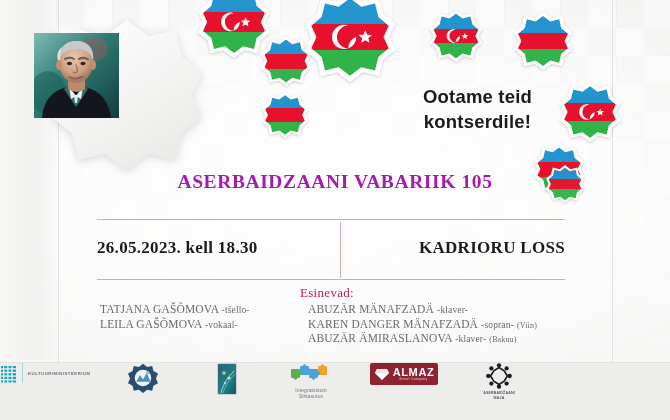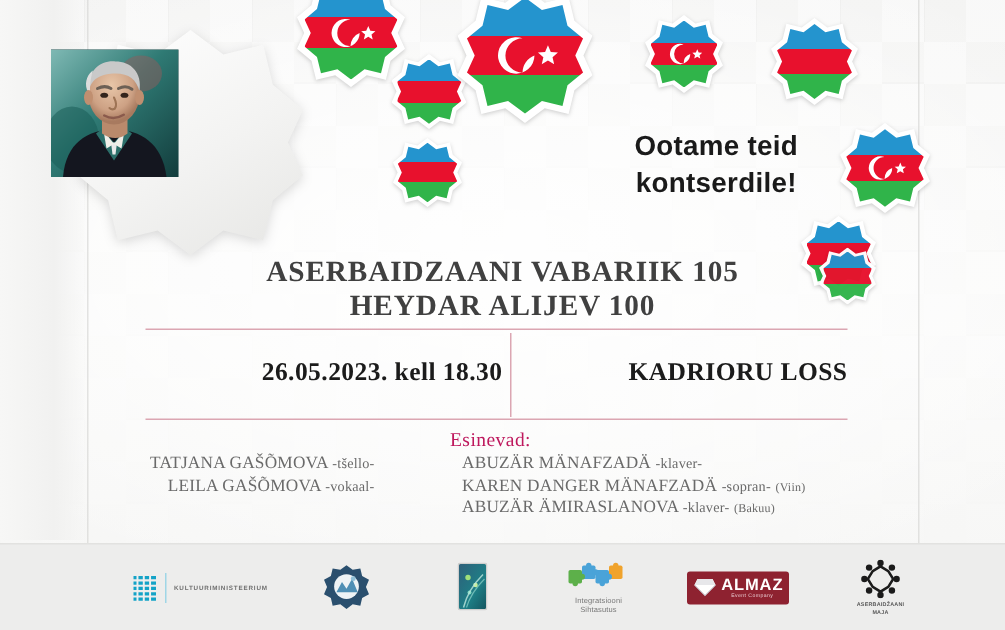--- a/index.html
+++ b/index.html
@@ -98,65 +98,65 @@
   }
   .portrait-photo{
     position:absolute;left:34px;top:33px;width:85px;height:85px;
     overflow:hidden;background:#1d4a4a;
   }
 
   
   .headline{
     position:absolute;left:0;right:0;top:170px;text-align:center;
     font-family:"Liberation Serif", serif;
-    font-weight:bold;color:#404040;
+    font-weight:bold;color:#a21caf;
     font-size:19.5px;line-height:23px;letter-spacing:.6px;
   }
   .tagline{
     position:absolute;left:390px;top:84px;width:175px;
     text-align:center;color:#1a1a1a;
     font-family:"Liberation Sans", sans-serif;
     font-weight:bold;font-size:18.5px;line-height:25px;letter-spacing:.2px;
   }
 
   
   .rule{position:absolute;height:1px;background:#dba6b2;}
   .rule-top{left:97px;width:468px;top:219px;}
   .rule-bot{left:97px;width:468px;top:279px;}
   .vdiv{position:absolute;left:340px;top:222px;width:1px;height:56px;background:#dba6b2;}
   .detail{
     position:absolute;top:238px;
     font-family:"Liberation Serif", serif;
     font-weight:bold;color:#1b1b1b;font-size:17px;letter-spacing:.3px;
   }
-  .detail-date{left:97px;width:238px;text-align:right;}
+  .detail-date{left:97px;width:238px;text-align:left;}
   .detail-venue{left:346px;width:219px;text-align:right;}
 
   
   .perf-heading{
     position:absolute;left:300px;top:285px;
     font-family:"Liberation Serif", serif;
     color:#be185d;font-size:13px;letter-spacing:.3px;
   }
   .perf-col{position:absolute;color:#6a6a6a;font-family:"Liberation Serif", serif;}
-  .perf-left{left:100px;top:303px;text-align:right;}
+  .perf-left{left:100px;top:303px;}
   .perf-right{left:308px;top:303px;}
   .perf-line{white-space:nowrap;line-height:13.5px;font-size:11.5px;letter-spacing:.15px;}
   .perf-name{font-size:11.5px;}
   .perf-role{font-size:9.5px;}
   .perf-city{font-size:8px;}
 
   
   .footer{
     position:absolute;left:0;bottom:0;width:670px;height:57px;
     background:#ededec;border-top:1px solid #e2e2e0;
   }
   .footer-inner{
-    position:absolute;inset:0;display:flex;align-items:center;
-    padding-left:88px;gap:0;
+    position:absolute;inset:0;display:flex;align-items:flex-start;
+    gap:0;
   }
   .logo{display:flex;align-items:center;}
   .logo-kultuur{gap:5px;}
   .kul-mark{width:17px;height:19px;}
   .kul-div{width:1px;height:20px;background:#9fd6e6;}
   .kul-text{
     font-family:"Liberation Sans", sans-serif;font-size:4.2px;
     letter-spacing:.55px;color:#6e6e6e;font-weight:bold;
   }
   .logo-slot{display:flex;flex-direction:column;align-items:center;justify-content:center;}
@@ -311,21 +311,20 @@
     </svg>
   </div>
 
   <div class="tagline">
     <div>Ootame teid</div>
     <div>kontserdile!</div>
   </div>
 
   <div class="headline">
     <div>ASERBAIDZAANI VABARIIK 105</div>
-    <div>HEYDAR ALIJEV 100</div>
   </div>
 
   <div class="rule rule-top"></div>
   <div class="rule rule-bot"></div>
   <div class="vdiv"></div>
   <div class="detail detail-date">26.05.2023.  kell 18.30</div>
   <div class="detail detail-venue">KADRIORU LOSS</div>
 
   <div class="perf-heading">Esinevad:</div>
 

